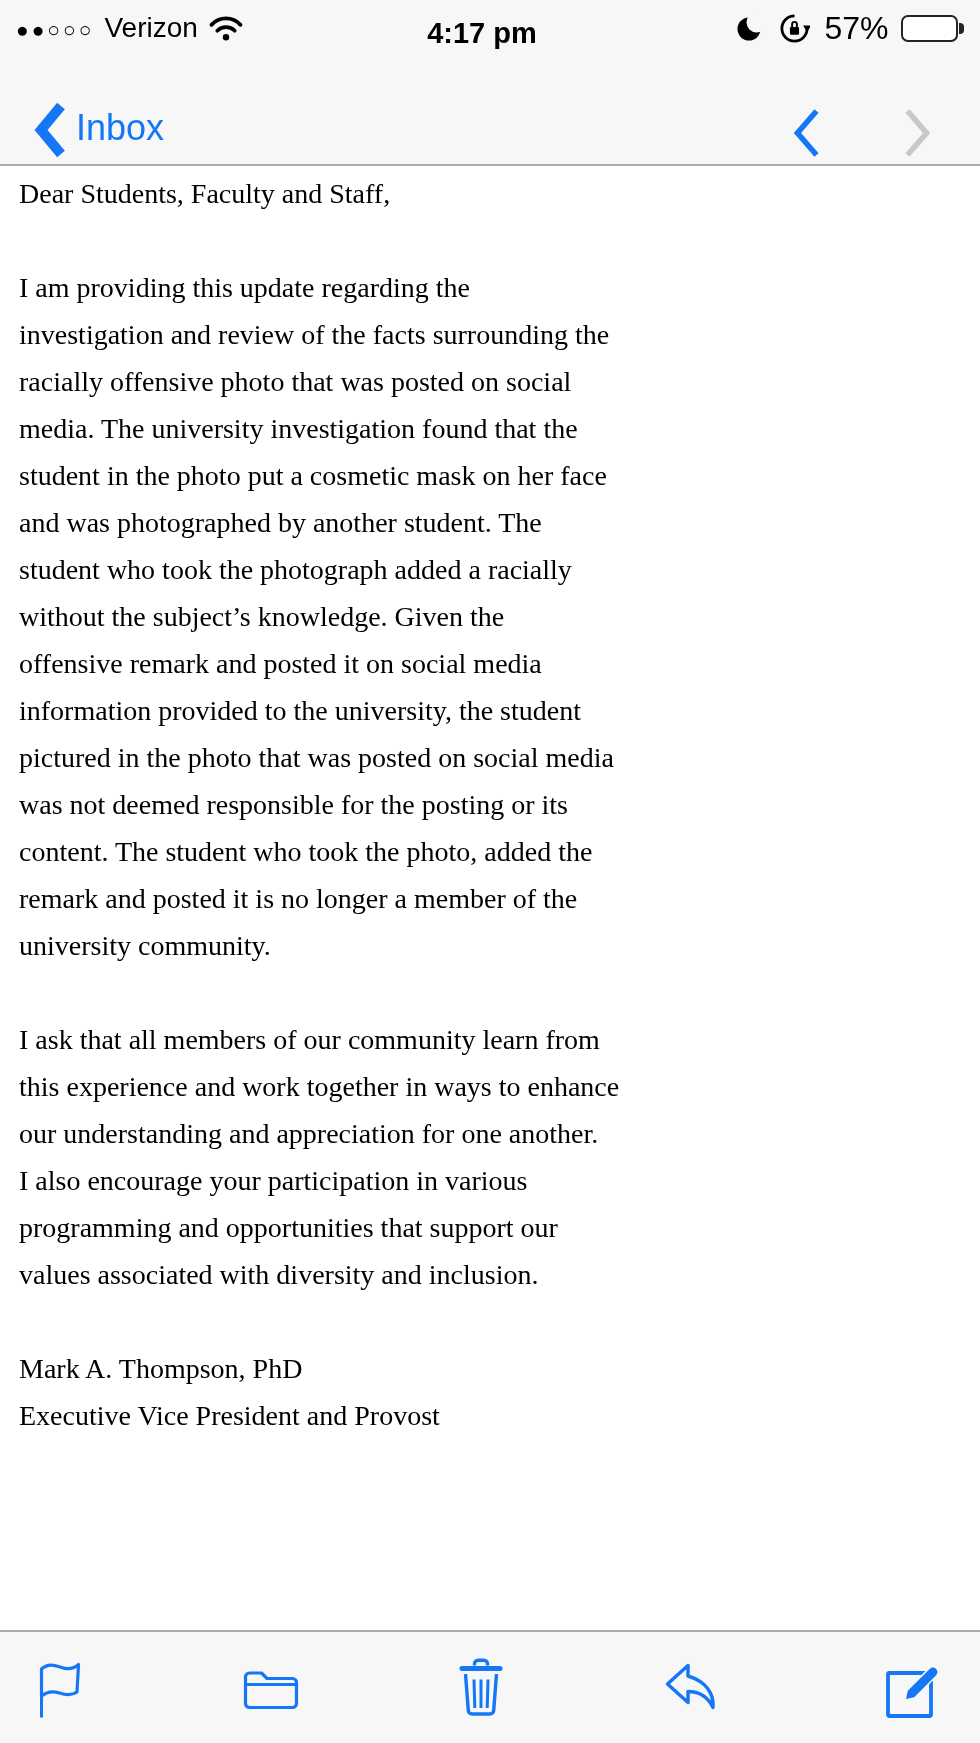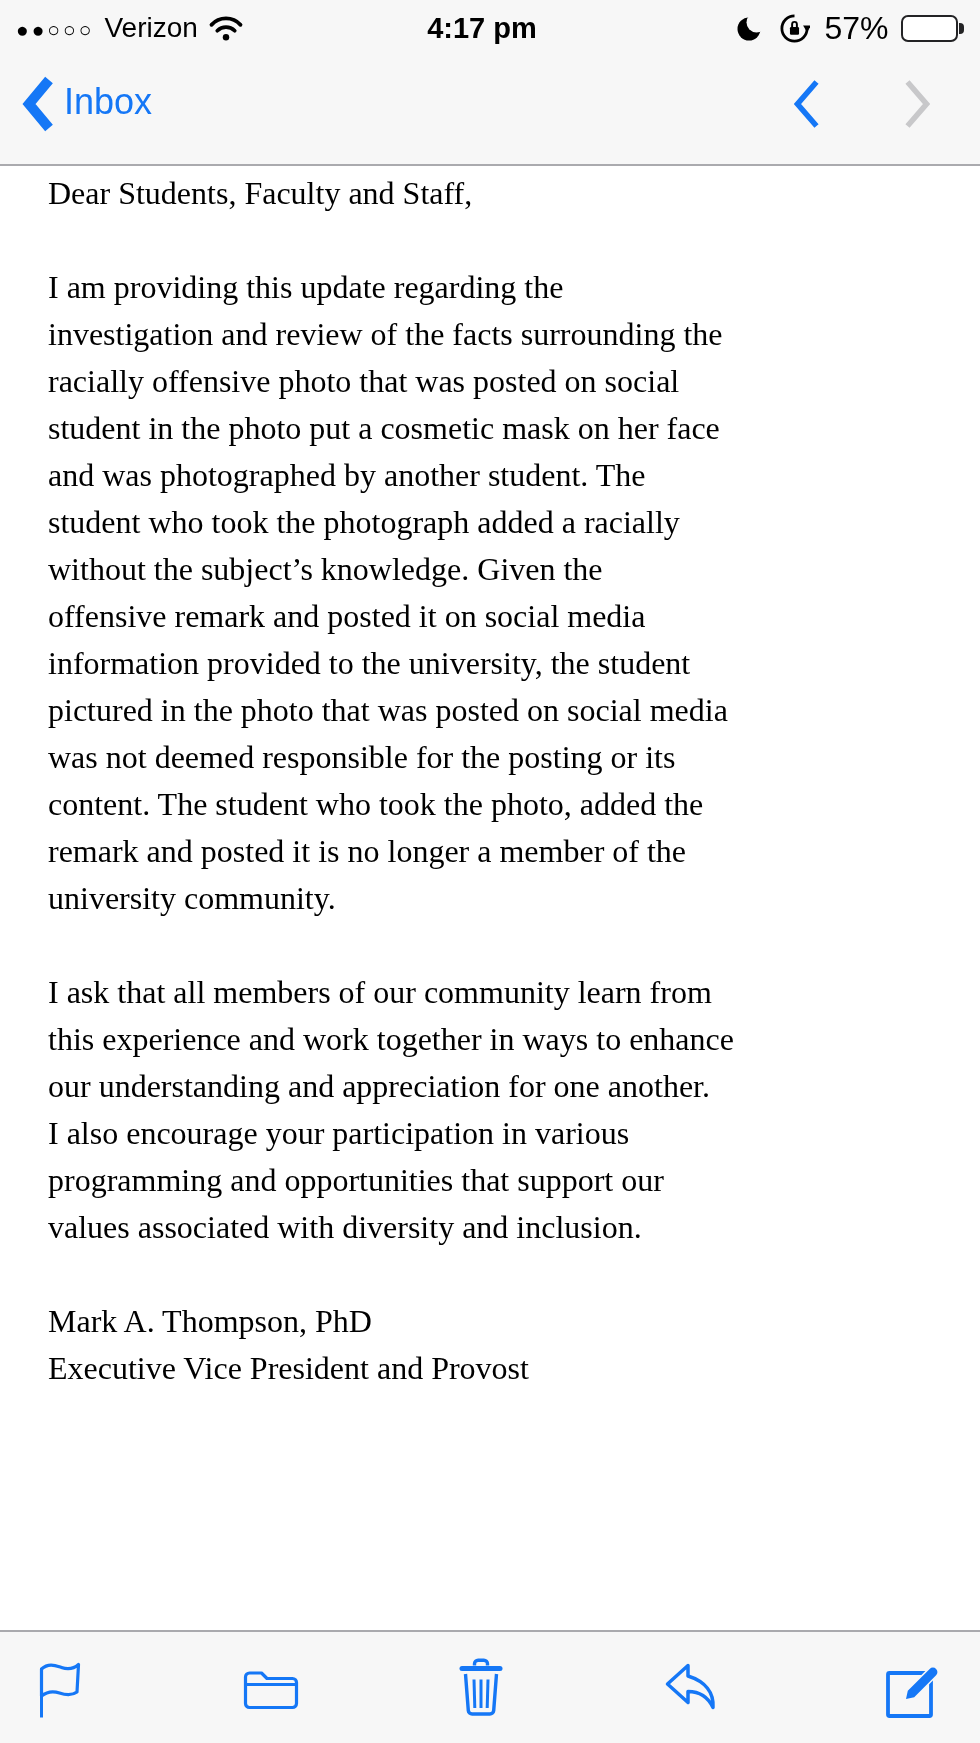--- a/index.html
+++ b/index.html
@@ -22,61 +22,61 @@
     display: flex; align-items: center;
     padding: 6px 16px 0 16px;
     position: relative;
     font-size: 28px;
   }
   .sb-left { display: flex; align-items: center; gap: 10px; }
   .dots { font-size: 21px; letter-spacing: 3px; line-height: 1; padding-top: 2px; }
   .carrier { font-size: 28px; }
   .sb-center {
     position: absolute; left: 0; right: 16px; top: 6px; height: 44px;
-    display: flex; align-items: center; justify-content: center;
+    display: flex; align-items: flex-end; justify-content: center;
     pointer-events: none;
   }
   .time { font-size: 29px; font-weight: 600; }
   .sb-right { margin-left: auto; display: flex; align-items: center; gap: 12px; }
   .pct { font-size: 32px; margin-left: 2px; }
   .battery { display: flex; align-items: center; }
   .battery-body {
     width: 57px; height: 27px;
     border: 2.5px solid #232325; border-radius: 7px;
     padding: 2px; background: #fff;
   }
   .battery-fill { height: 100%; border-radius: 3px; background: var(--battery-color, #F6C515); }
   .battery-nub {
     width: 5px; height: 11px; margin-left: 1.5px;
     background: #232325;
     border-radius: 0 4px 4px 0;
   }
   
   .navbar {
     height: 114px;
-    display: flex; align-items: center;
-    padding: 0 38px 6px 22px;
+    display: flex; align-items: flex-end;
+    padding: 0 38px 6px 34px;
     gap: 32px;
   }
   .back {
     display: flex; align-items: center; gap: 10px;
     color: var(--accent, #1577F6);
     cursor: pointer;
   }
   .back-label { font-size: 36px; line-height: 1; padding-bottom: 4px; }
   .nav-spacer { flex: 1; }
   .nav-arrows { display: flex; align-items: center; gap: 60px; }
   .nav-arrow { background: none; border: none; padding: 0 12px; cursor: pointer; }
   
   .content {
     position: absolute; top: 166px; bottom: 113px; left: 0; right: 0;
     background: #fff;
-    padding: 4px 36px 0 48px;
+    padding: 4px 36px 0 19px;
     font-family: "Liberation Serif", serif;
-    font-size: 32px;
+    font-size: 28px;
     line-height: 47px;
     overflow: hidden;
   }
   .para + .para { margin-top: 47px; }
   .line { white-space: nowrap; }
   
   .toolbar {
     position: absolute; left: 0; right: 0; bottom: 0;
     height: 113px;
     background: #f7f7f7;
@@ -150,20 +150,21 @@
   </header>
 
   <main class="content">
       <div class="para">
         <div class="line">Dear Students, Faculty and Staff,</div>
       </div>
       <div class="para">
         <div class="line">I am providing this update regarding the</div>
         <div class="line">investigation and review of the facts surrounding the</div>
         <div class="line">racially offensive photo that was posted on social</div>
+        <div class="line">media. The university investigation found that the</div>
         <div class="line">student in the photo put a cosmetic mask on her face</div>
         <div class="line">and was photographed by another student. The</div>
         <div class="line">student who took the photograph added a racially</div>
         <div class="line">without the subject’s knowledge. Given the</div>
         <div class="line">offensive remark and posted it on social media</div>
         <div class="line">information provided to the university, the student</div>
         <div class="line">pictured in the photo that was posted on social media</div>
         <div class="line">was not deemed responsible for the posting or its</div>
         <div class="line">content. The student who took the photo, added the</div>
         <div class="line">remark and posted it is no longer a member of the</div>

